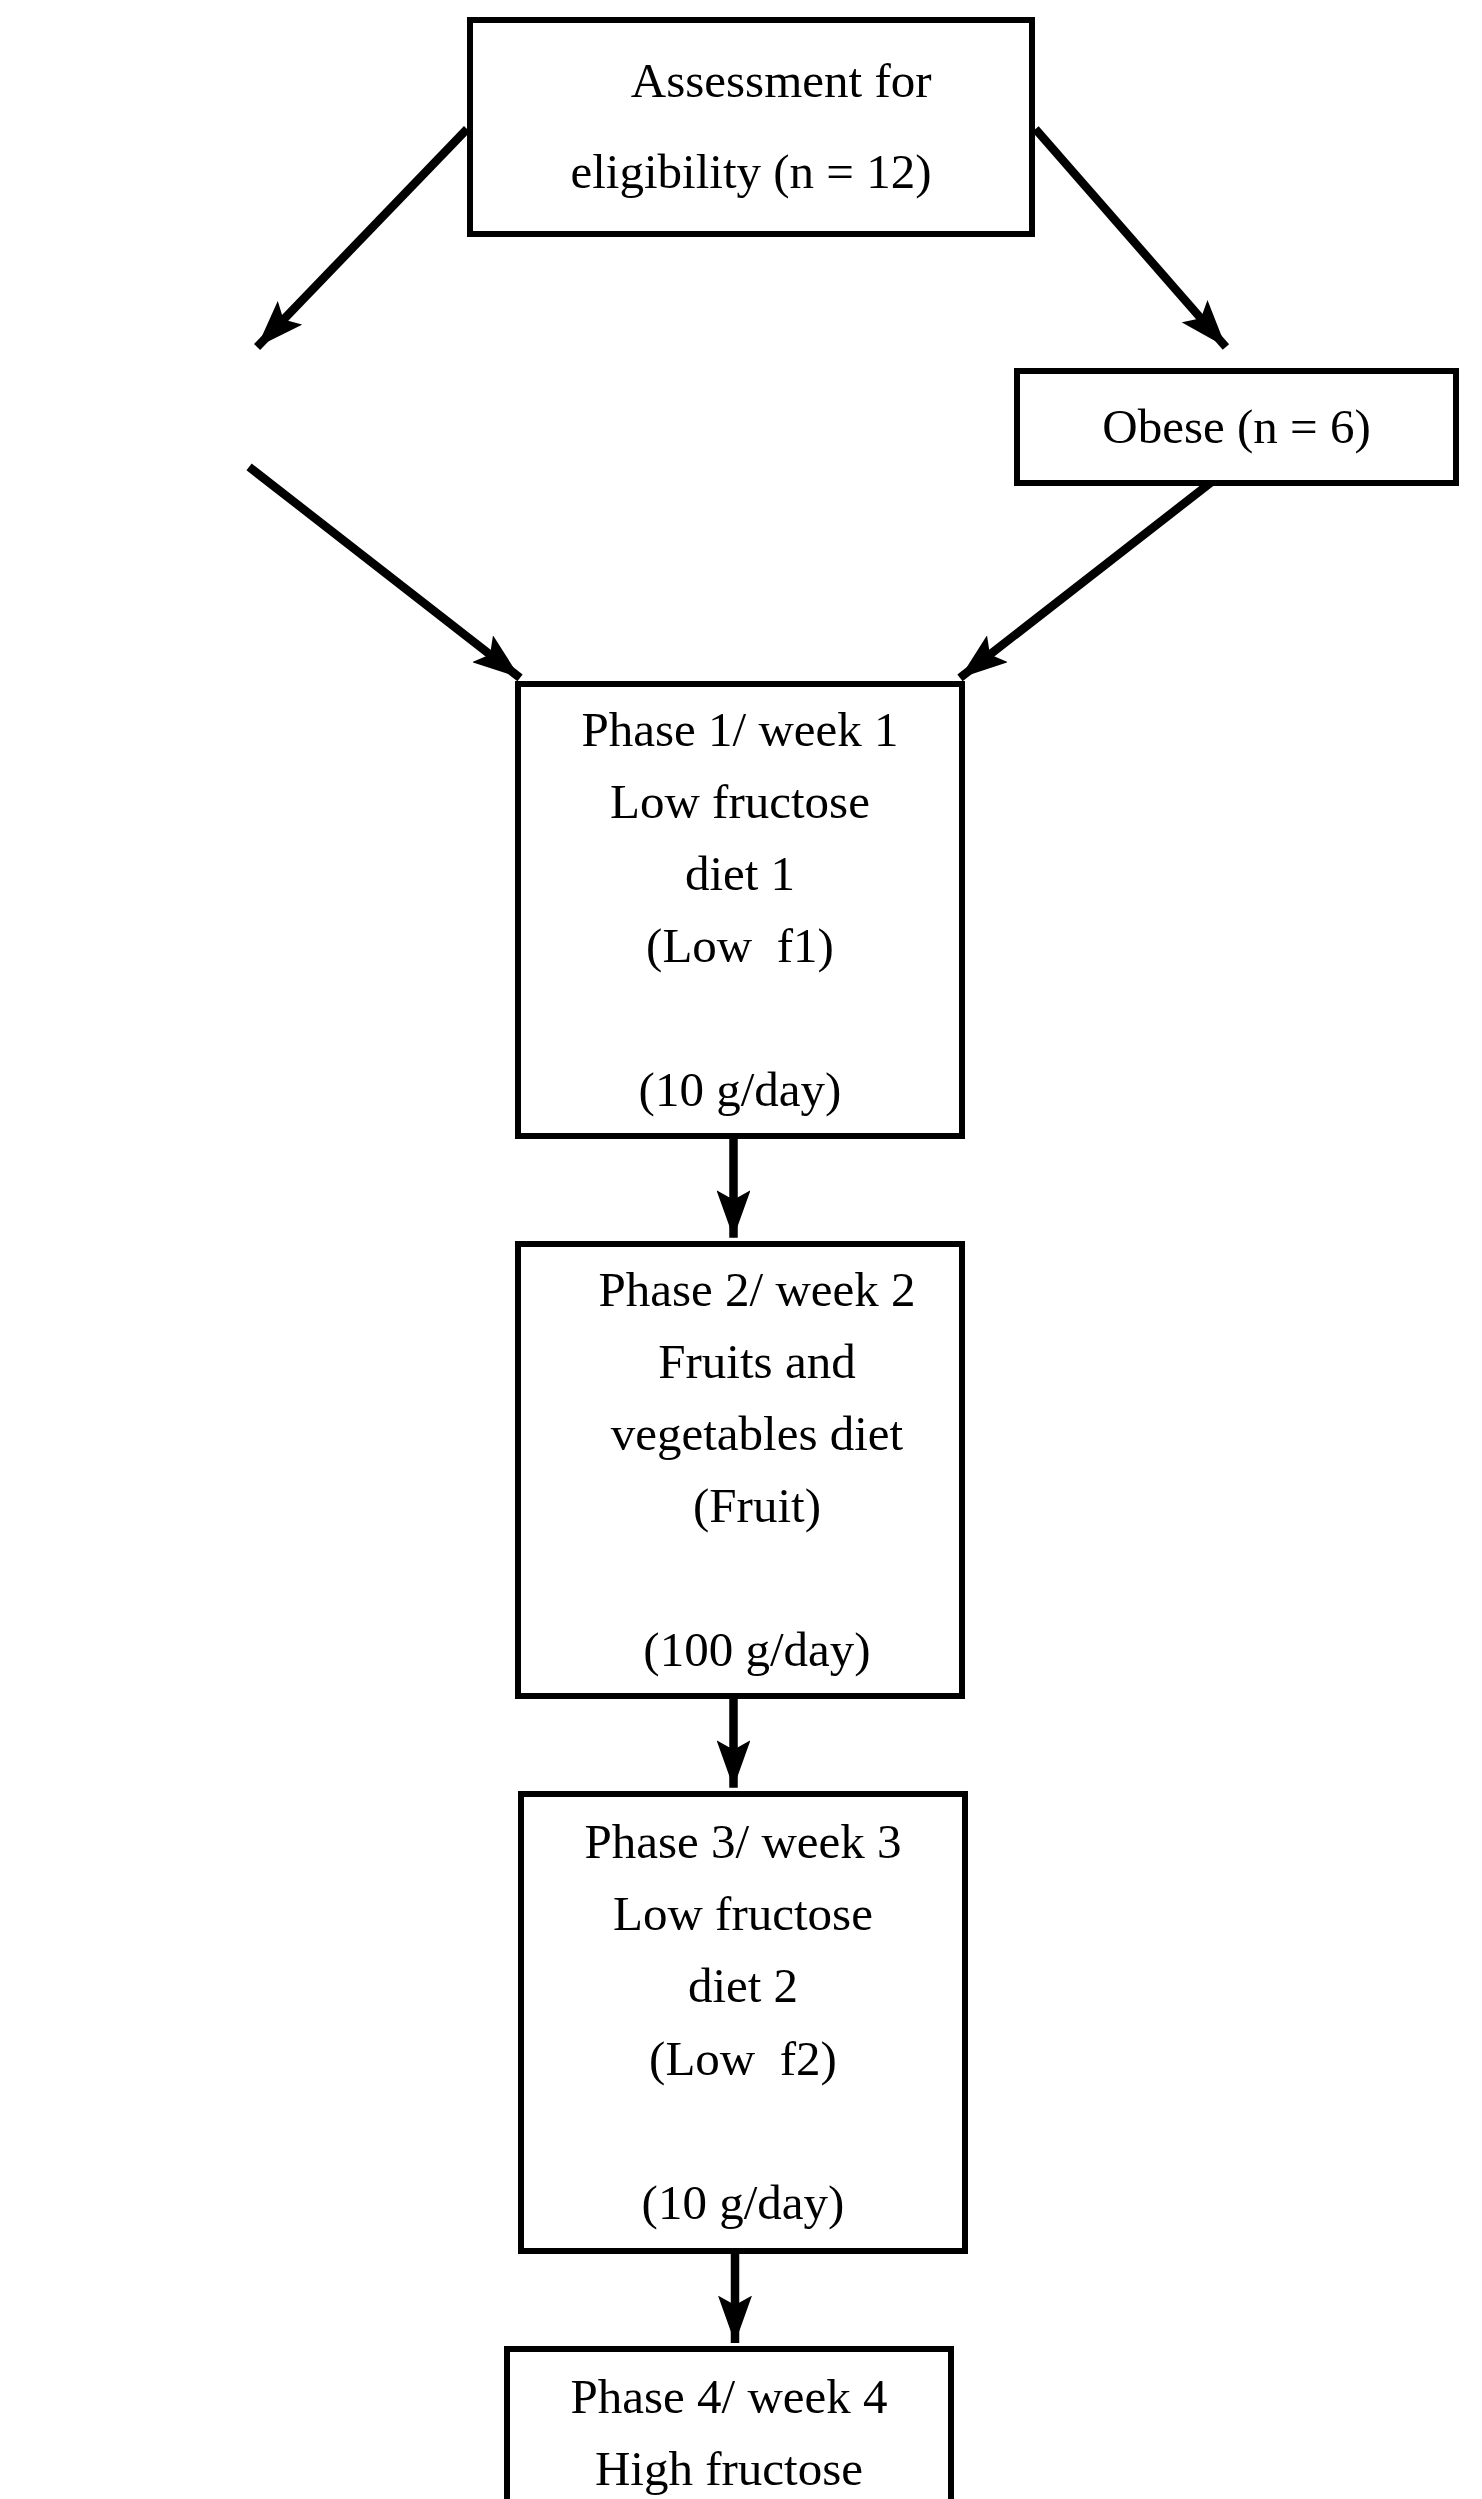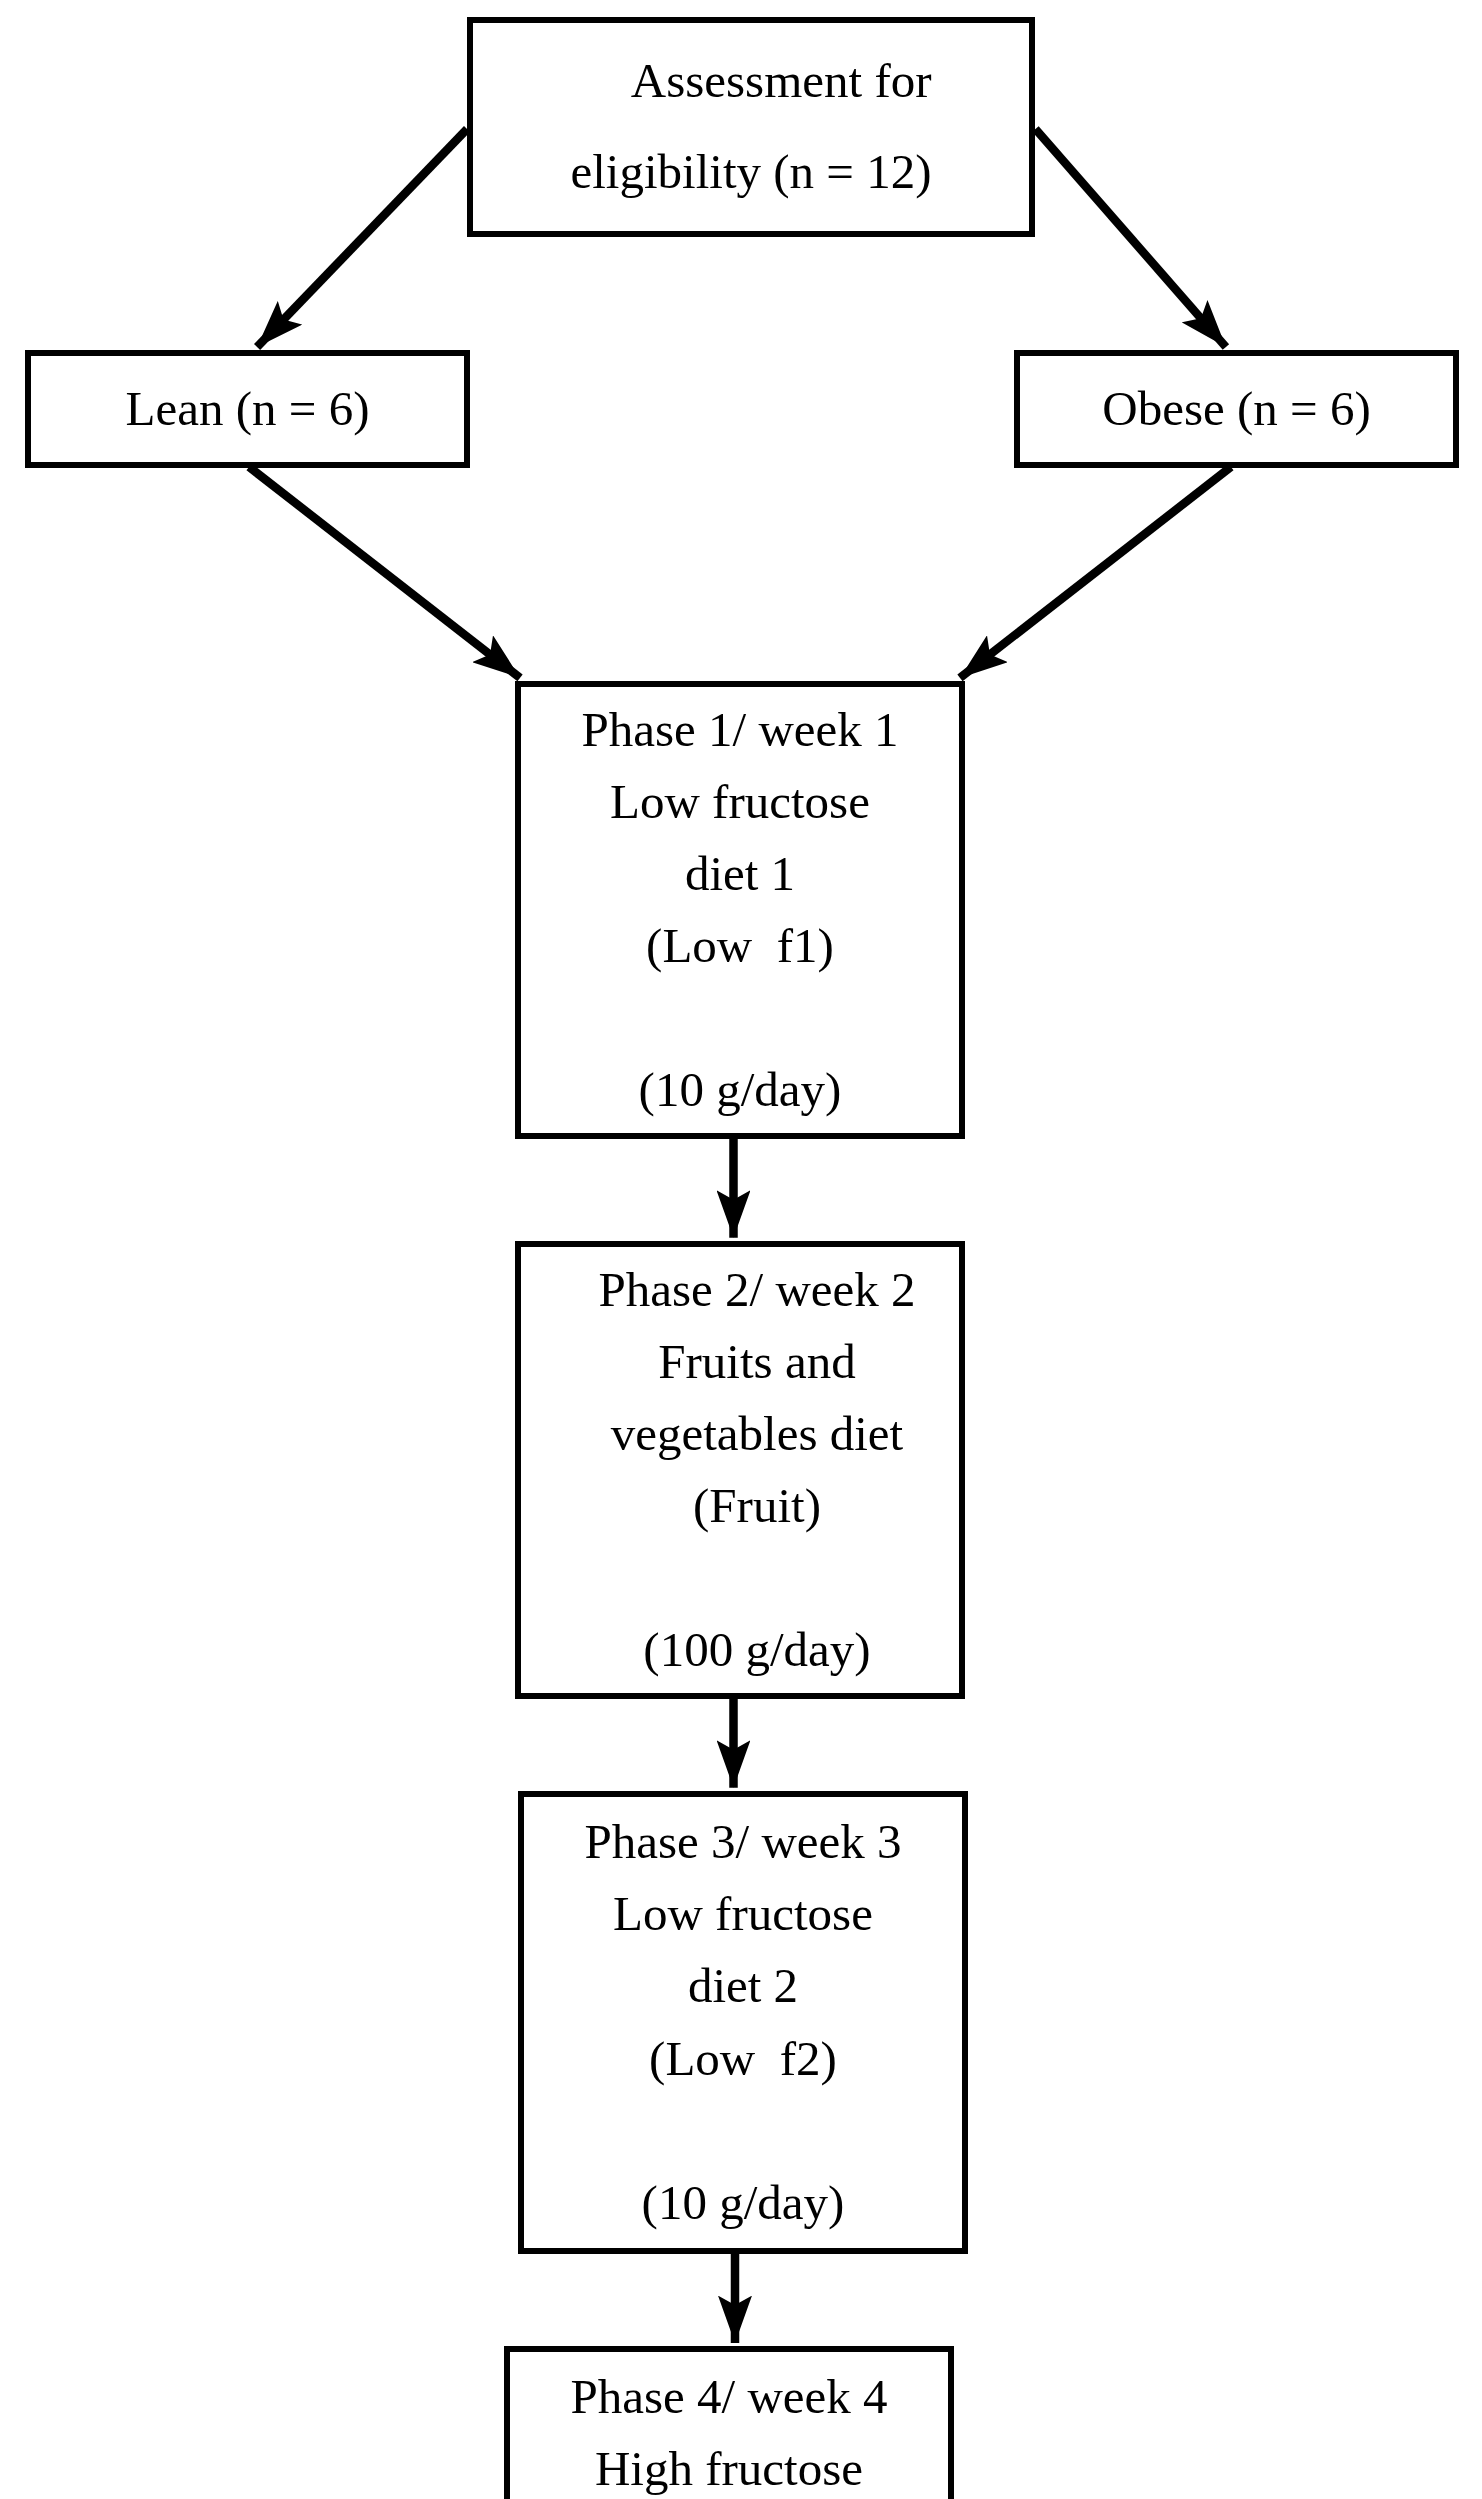--- a/index.html
+++ b/index.html
@@ -27,21 +27,21 @@
   }
   .node-label {
     white-space: pre-line;
     font-size: 49px;
     color: #000000;
   }
   
   #node-assessment { left: 467px;  top: 17px;   width: 568px; height: 220px; }
   #node-assessment .node-label { line-height: 1.85em; text-align: right; }
   #node-lean       { left: 25px;   top: 350px;  width: 445px;  height: 118px; }
-  #node-obese      { left: 1014px; top: 350px;  width: 445px;  height: 118px; text-align: center; }
+  #node-obese      { left: 1014px; top: 368px;  width: 445px;  height: 118px; text-align: center; }
   #node-lean .node-label, #node-obese .node-label { line-height: 1.2em; }
   #node-phase1     { left: 515px; top: 681px; width: 450px;  height: 458px; }
   #node-phase2     { left: 515px; top: 1241px; width: 450px;  height: 458px; padding-left: 34px; }
   #node-phase3     { left: 518px; top: 1791px; width: 450px;  height: 463px; justify-content: center; }
   #node-phase4     { left: 504px; top: 2346px; width: 450px;  height: 463px; }
   #node-phase1 .node-label, #node-phase2 .node-label,
   #node-phase3 .node-label, #node-phase4 .node-label { line-height: 1.47em; }
 
   #arrow-layer {
     position: absolute;
@@ -72,23 +72,20 @@
     <line x1="1467" y1="2272" x2="1467" y2="2476" marker-end="url(#ah)"></line>
     <line x1="1467" y1="3392" x2="1467" y2="3576" marker-end="url(#ah)"></line>
     <line x1="1470" y1="4502" x2="1470" y2="4687" marker-end="url(#ah)"></line>
   </svg>
 
   <div class="node" id="node-assessment">
     <div class="node-label">Assessment for
 eligibility (n = 12)</div>
   </div>
 
-  <div class="node" id="node-lean">
-    <div class="node-label">Lean (n = 6)</div>
-  </div>
 
   <div class="node" id="node-obese">
     <div class="node-label">Obese (n = 6)</div>
   </div>
 
   <div class="node" id="node-phase1">
     <div class="node-label">Phase 1/ week 1
 Low fructose
 diet 1
 (Low &nbsp;f1)

